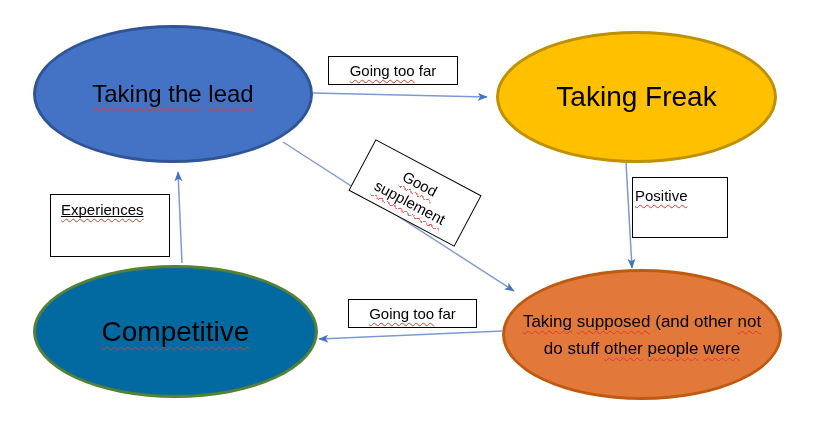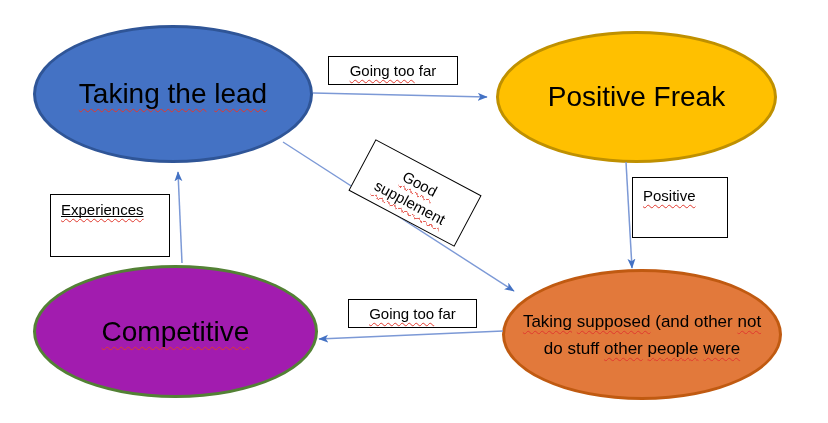--- a/index.html
+++ b/index.html
@@ -5,33 +5,33 @@
   html,body { margin:0; padding:0; background:#fff; }
   .stage {
     position:relative; width:828px; height:423px; background:#FFFFFF;
     font-family:"Liberation Sans", sans-serif; overflow:hidden; color:#000;
   }
   .ellipse {
     position:absolute; border-radius:50%; box-sizing:border-box;
     display:flex; align-items:center; justify-content:center;
     text-align:center; border:3px solid transparent; z-index:0;
   }
-  .node-blue   { left:33px;  top:25px;  width:280px; height:138px; font-size:28px; }
+  .node-blue   { left:33px;  top:25px;  width:280px; height:138px; font-size:24px; }
   .node-yellow { left:496px; top:31px;  width:281px; height:132px; font-size:28px; }
   .node-green  { left:33px;  top:265px; width:285px; height:133px; font-size:28px; }
   .node-orange { left:502px; top:269px; width:280px; height:131px; font-size:17px; line-height:27px; padding:0 6px; }
   .arrows { position:absolute; left:0; top:0; z-index:1; pointer-events:none; }
   .arrows line { pointer-events:stroke; }
   .label-box {
     position:absolute; background:#FFFFFF; border:1.6px solid #000;
     box-sizing:border-box; font-size:15px; z-index:2;
   }
   .box-gtf-top    { left:328px; top:56px;  width:130px; height:29px; display:flex; align-items:center; justify-content:center; }
   .box-experience { left:50px;  top:194px; width:120px; height:63px; padding:2px 0 0 10px; line-height:26px;text-decoration:underline; }
-  .box-positive   { left:632px; top:177px; width:96px;  height:61px; padding:5px 0 0 10px; line-height:26px; }
+  .box-positive   { left:632px; top:177px; width:96px;  height:61px; padding:5px 0 0 2px; line-height:26px; }
   .box-gtf-bottom { left:348px; top:299px; width:129px; height:29px; display:flex; align-items:center; justify-content:center; }
   .box-supplement {
     left:355px; top:164px; width:120px; height:58px;
     transform:rotate(28deg); transform-origin:center;
     display:flex; flex-direction:column; align-items:center; justify-content:center;
     line-height:21px; text-align:center;
   }
   .sq {
     text-decoration-line: underline;
     text-decoration-style: wavy;
@@ -61,24 +61,24 @@
   </svg>
 
   <div class="ellipse node-blue big-label" style="background-color: rgb(68, 114, 196); border-color: rgb(47, 85, 151);">
     <span>
       <span class="sq">Taking the</span>
       <span class="sq">lead</span>
     </span>
   </div>
 
   <div class="ellipse node-yellow big-label" style="background-color: rgb(255, 192, 0); border-color: rgb(191, 144, 0);">
-    <span>Positive Freak</span>
+    <span>Taking Freak</span>
   </div>
 
-  <div class="ellipse node-green big-label" style="background-color: #a21caf; border-color: rgb(83, 129, 53);">
+  <div class="ellipse node-green big-label" style="background-color: #0369a1; border-color: rgb(83, 129, 53);">
     <span class="sq">Competitive</span>
   </div>
 
   <div class="ellipse node-orange" style="background-color: rgb(226, 121, 59); border-color: rgb(192, 90, 17);">
     <div>
       <div><span class="sq">Taking</span> <span class="sq">supposed</span> <span>(and other</span> <span class="sq">not</span></div>
       <div><span>do stuff</span> <span class="sq">other</span> <span class="sq">people</span> <span class="sq">were</span></div>
     </div>
   </div>
 

